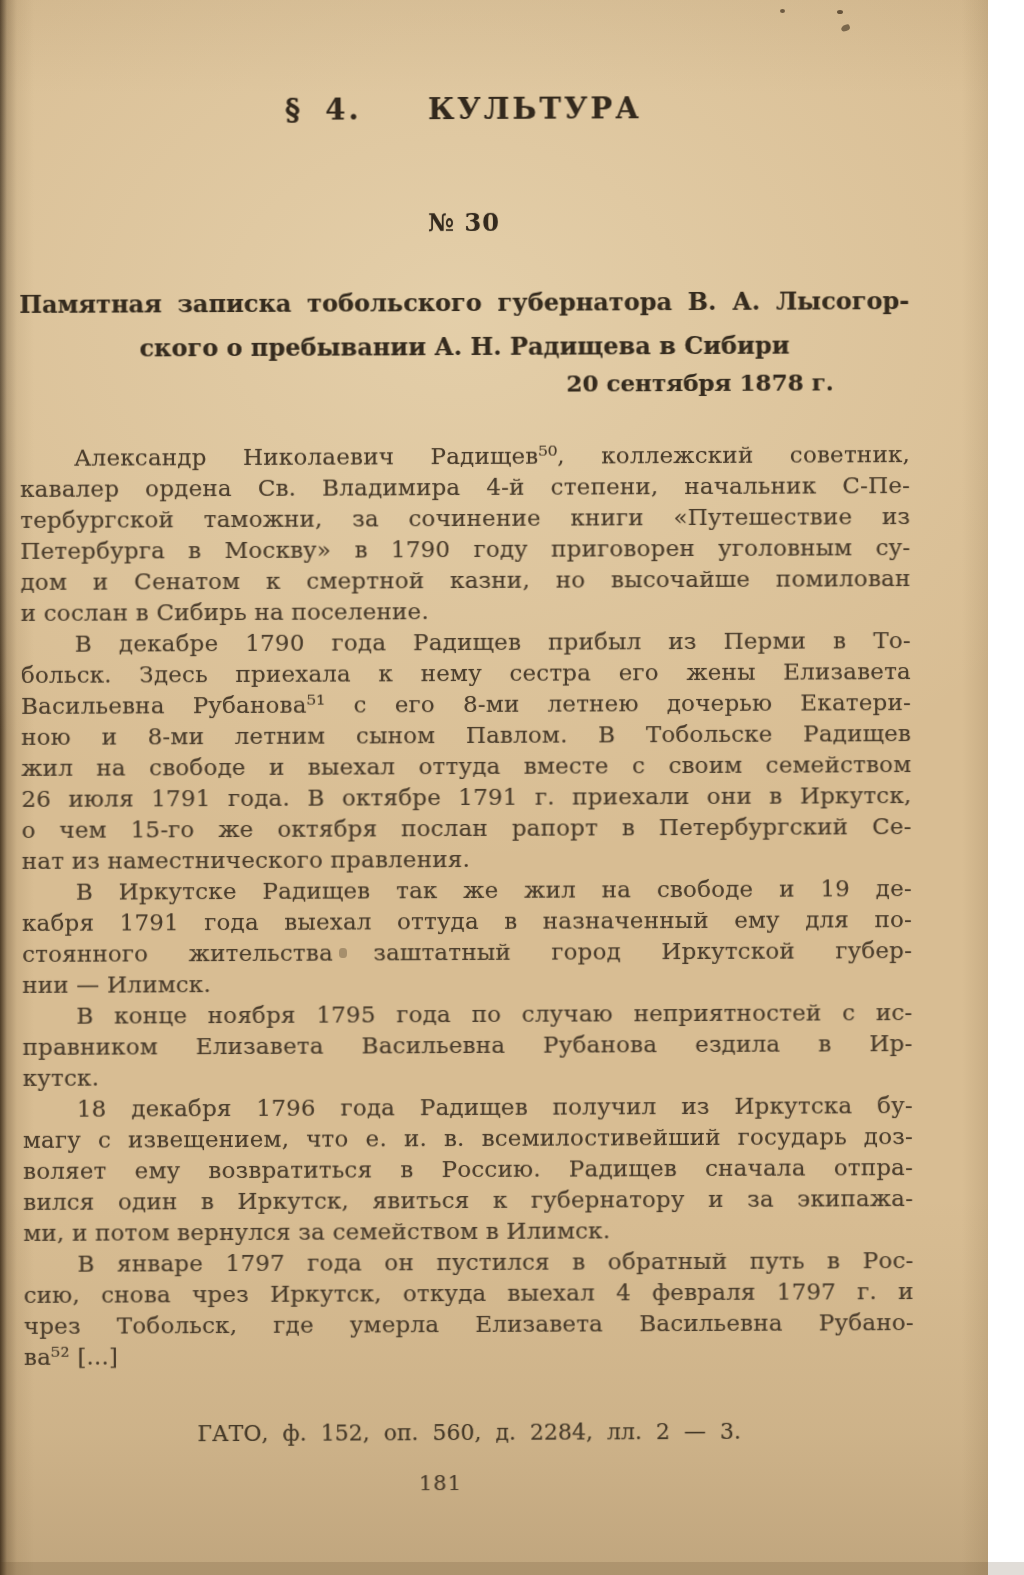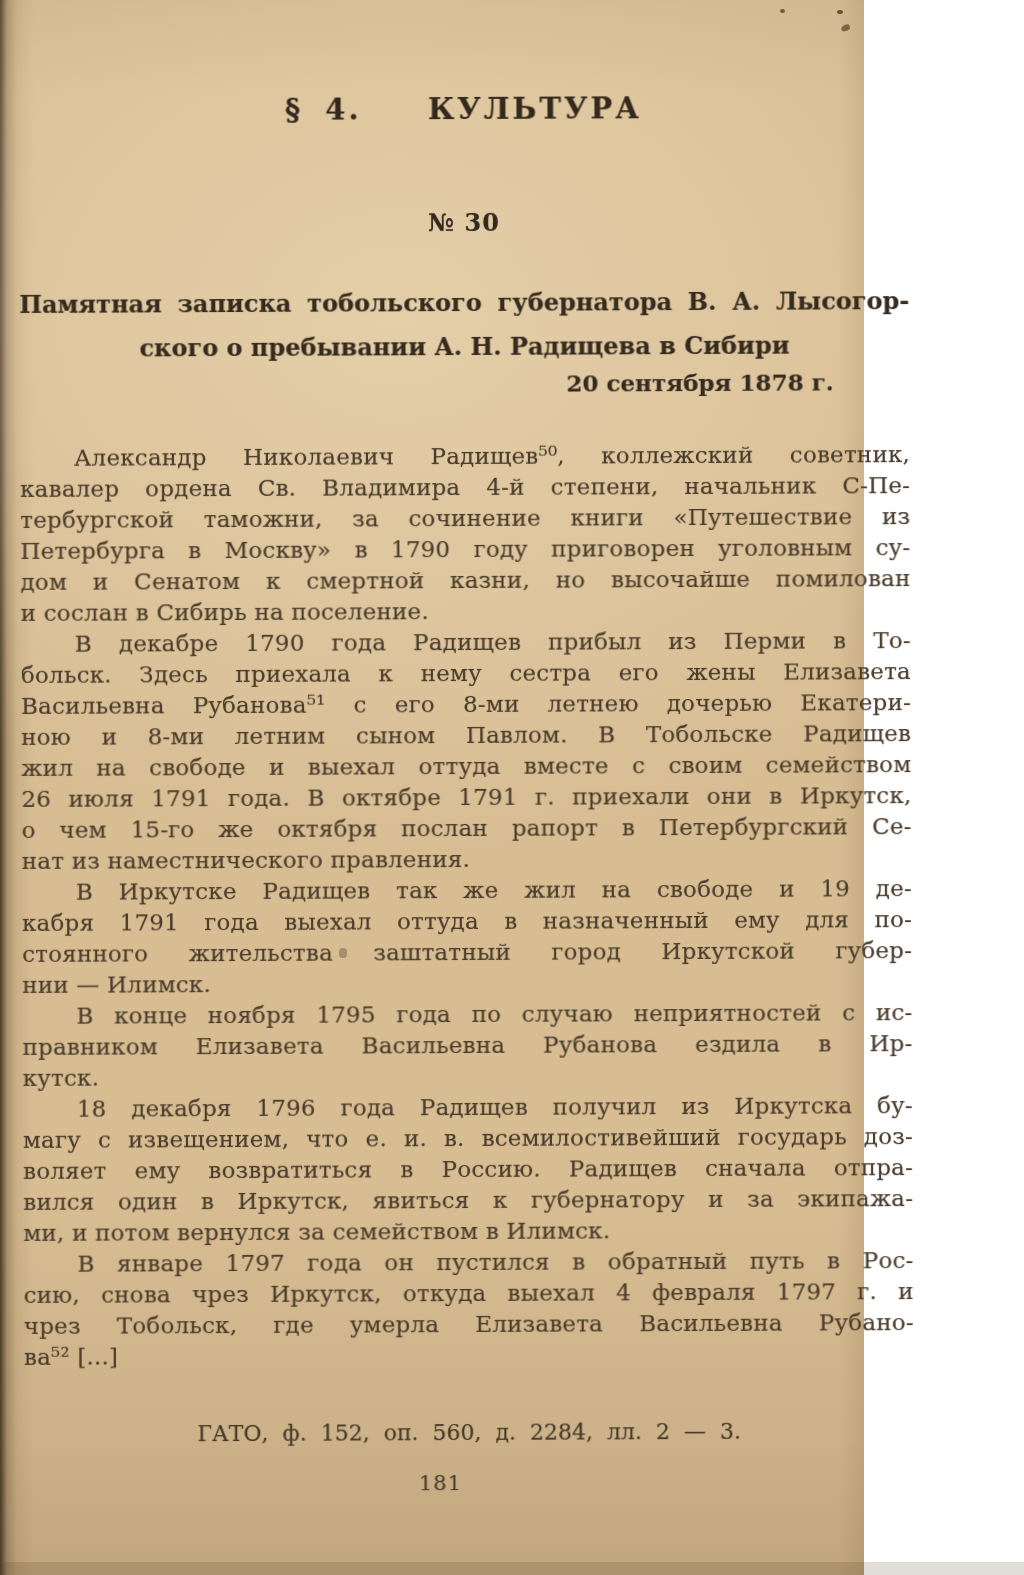--- a/index.html
+++ b/index.html
@@ -3,21 +3,21 @@
 <meta charset="utf-8">
 <style>
   html, body {
     margin: 0; padding: 0;
     width: 1024px; height: 1575px;
     overflow: hidden;
     font-family: "DejaVu Serif", "Liberation Serif", serif;
   }
   .page {
     position: relative;
-    width: 864px; height: 1575px;
+    width: 988px; height: 1575px;
     background:
       radial-gradient(ellipse 980px 760px at 46% 20%, rgba(242,228,196,0.45), rgba(242,228,196,0) 72%),
       linear-gradient(90deg, rgba(58,42,24,0.88) 0px, rgba(104,81,51,0.42) 7px, rgba(140,112,74,0.16) 17px, rgba(0,0,0,0) 34px),
       linear-gradient(270deg, rgba(118,93,58,0.16) 0px, rgba(0,0,0,0) 26px),
       linear-gradient(180deg, rgba(0,0,0,0) 76%, rgba(112,86,50,0.10) 91%, rgba(96,71,40,0.20) 100%),
       linear-gradient(0deg, rgba(0,0,0,0) 94%, rgba(150,122,82,0.12) 100%),
       #d8bd93;
   }
   .content {
     position: absolute;

